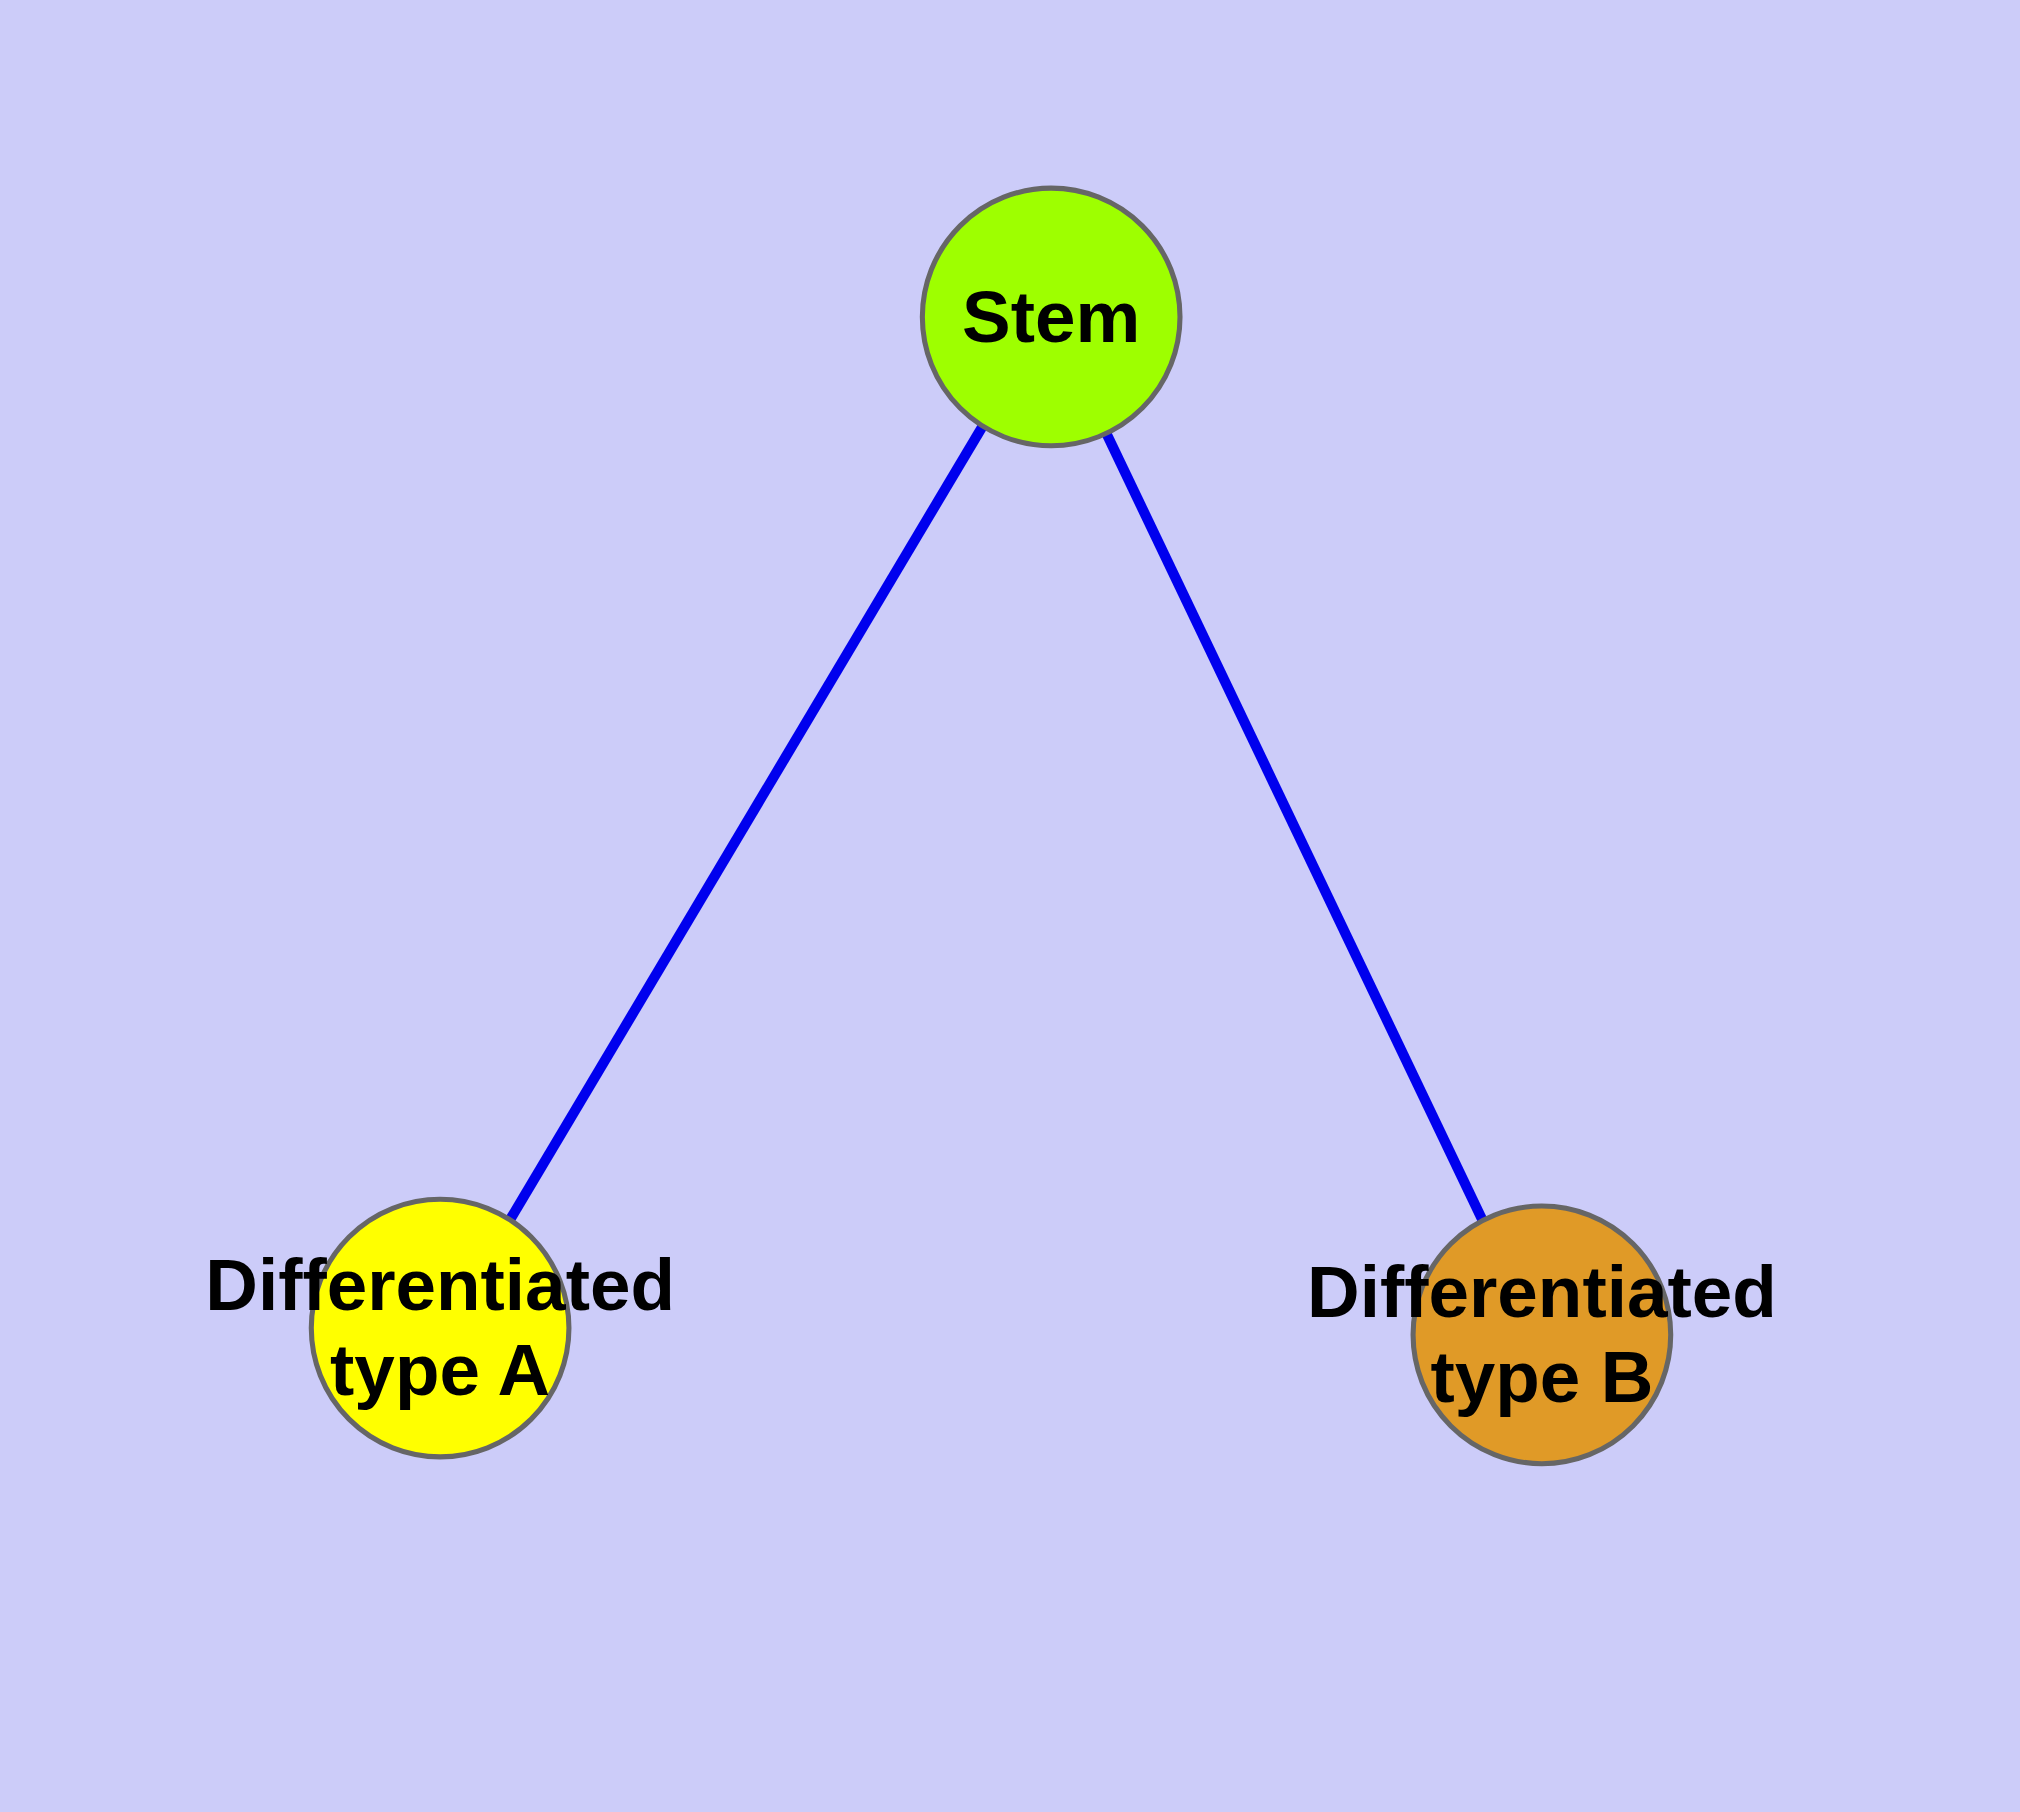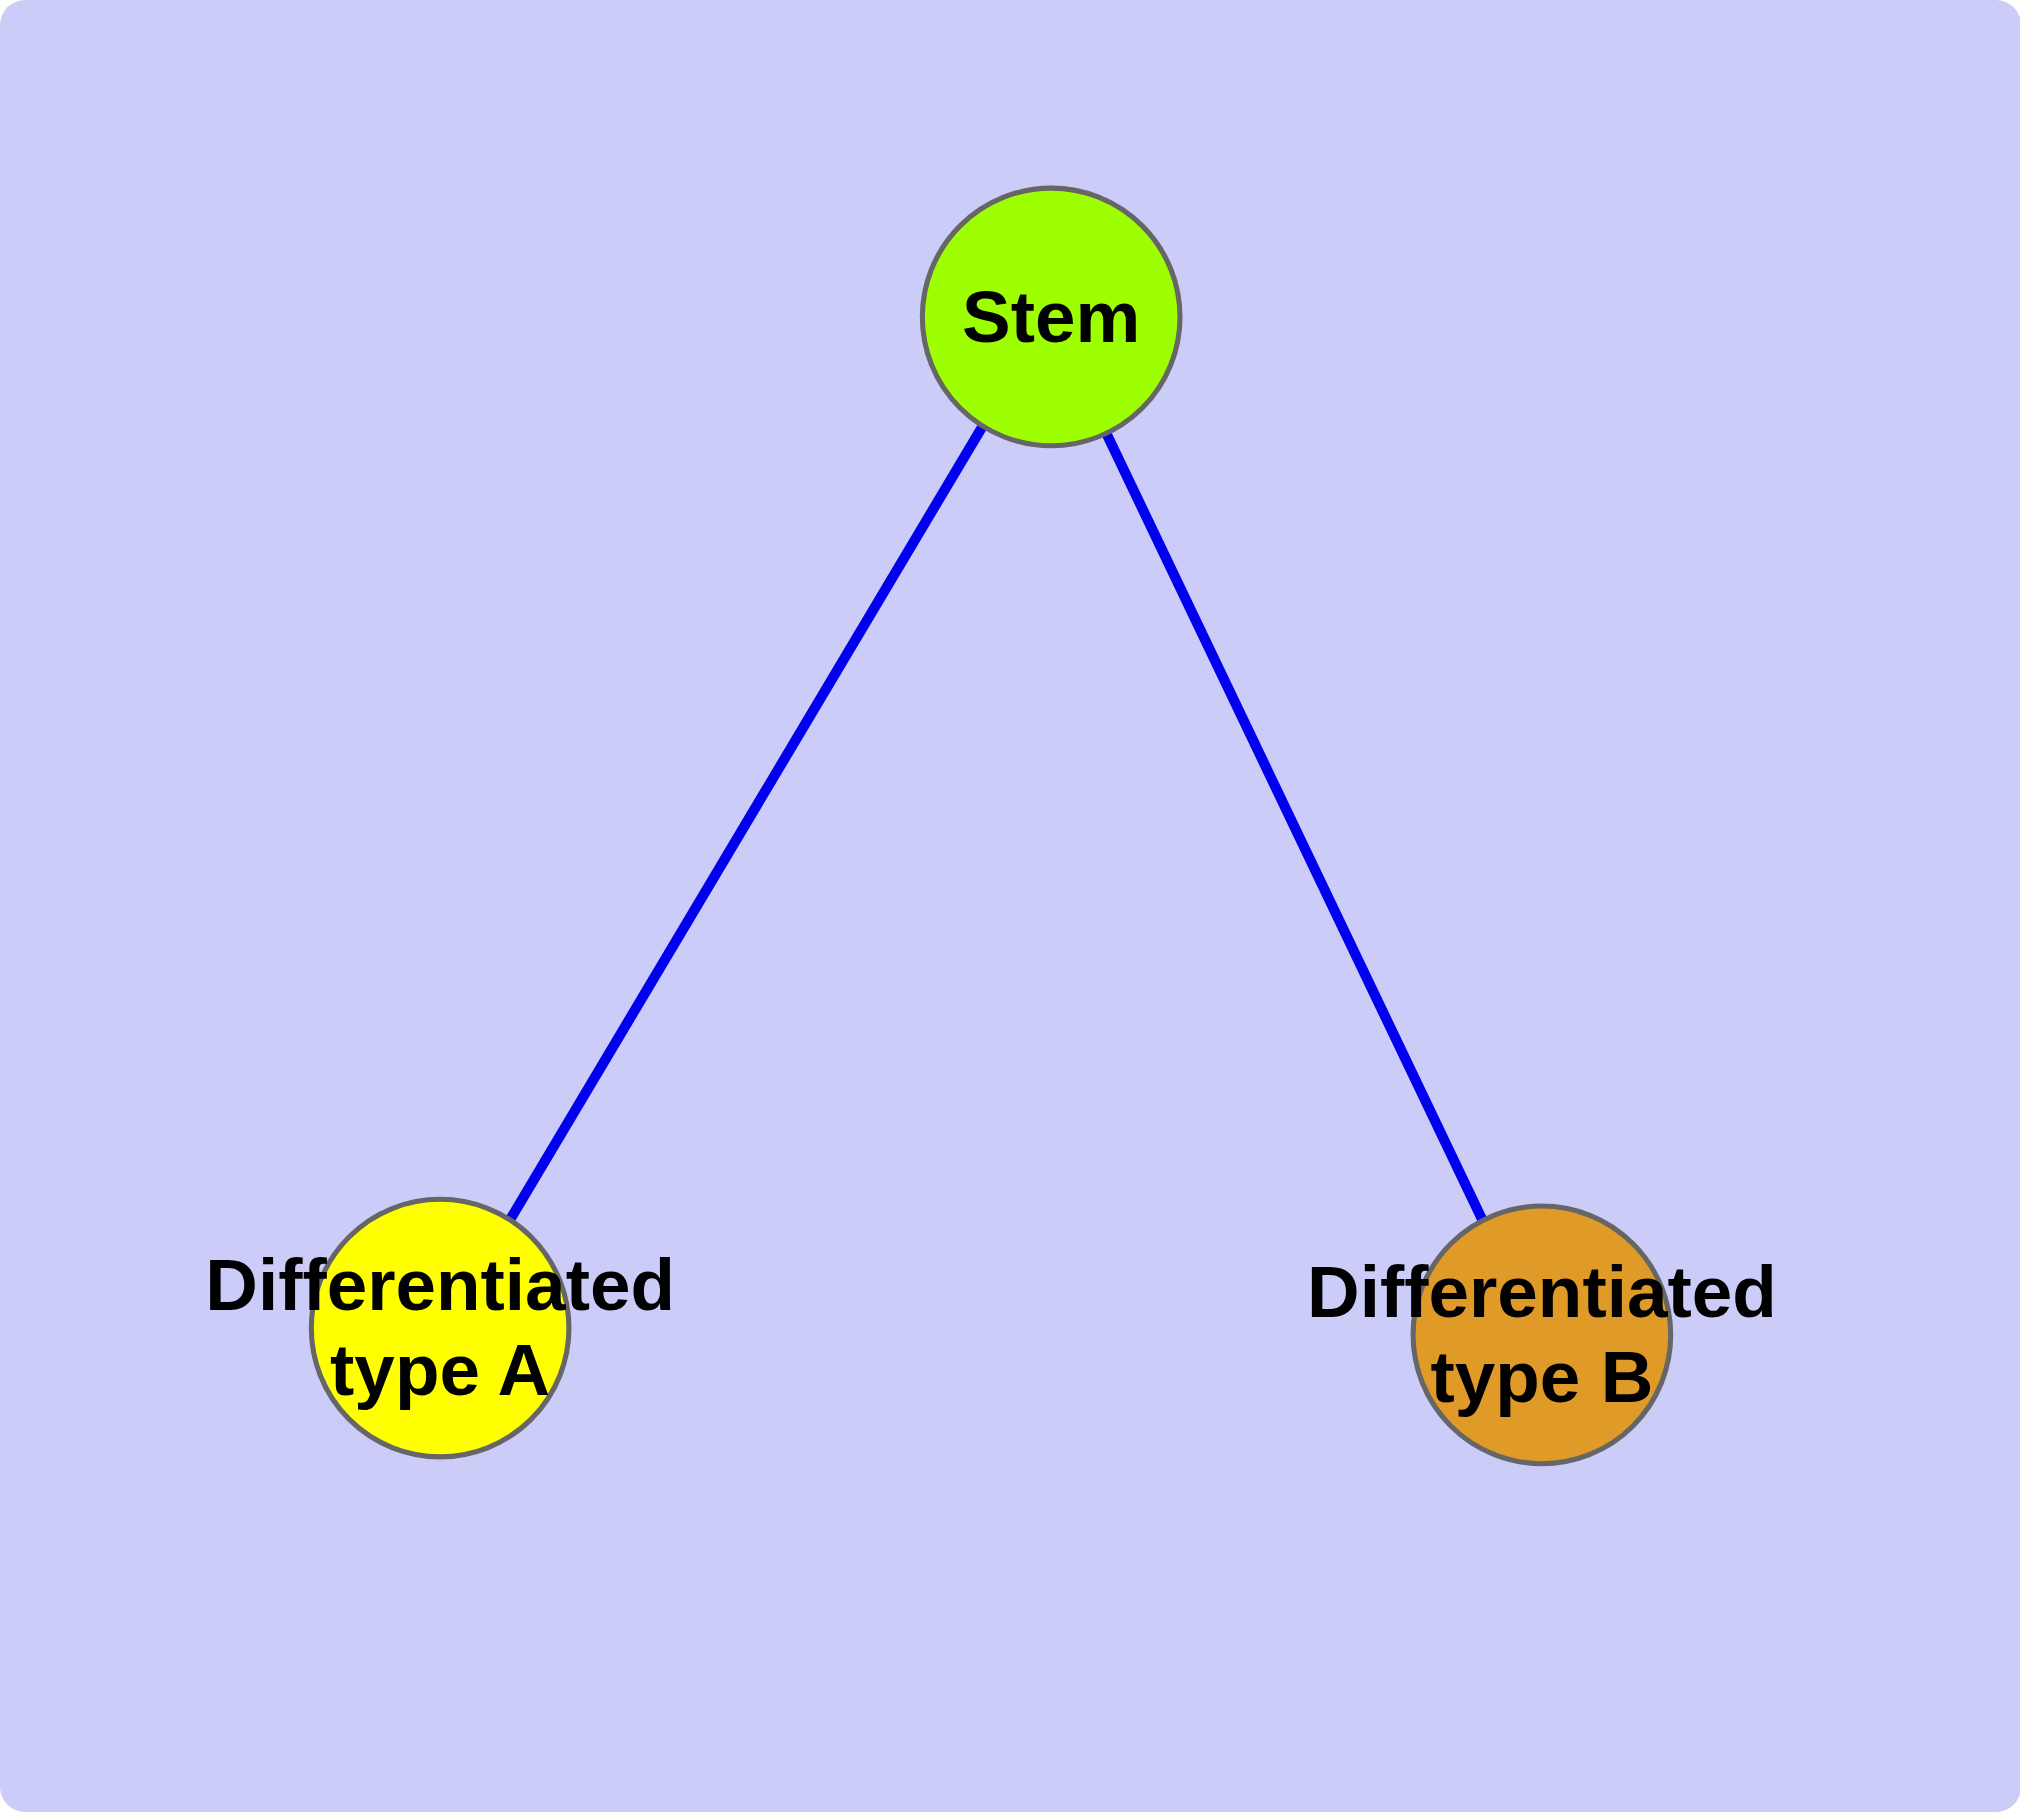--- a/index.html
+++ b/index.html
@@ -6,21 +6,20 @@
     margin: 0;
     padding: 0;
     background: #ffffff;
   }
   #canvas {
     position: relative;
     width: 2021px;
     height: 1812px;
     overflow: hidden;
     font-family: "Liberation Sans", sans-serif;
-    border-radius: 25px;
   }
   #plot-background {
     position: absolute;
     left: 0;
     top: 0;
     width: 2021px;
     height: 1812px;
     background: #ccccf9;
   }
   #graph-svg {

